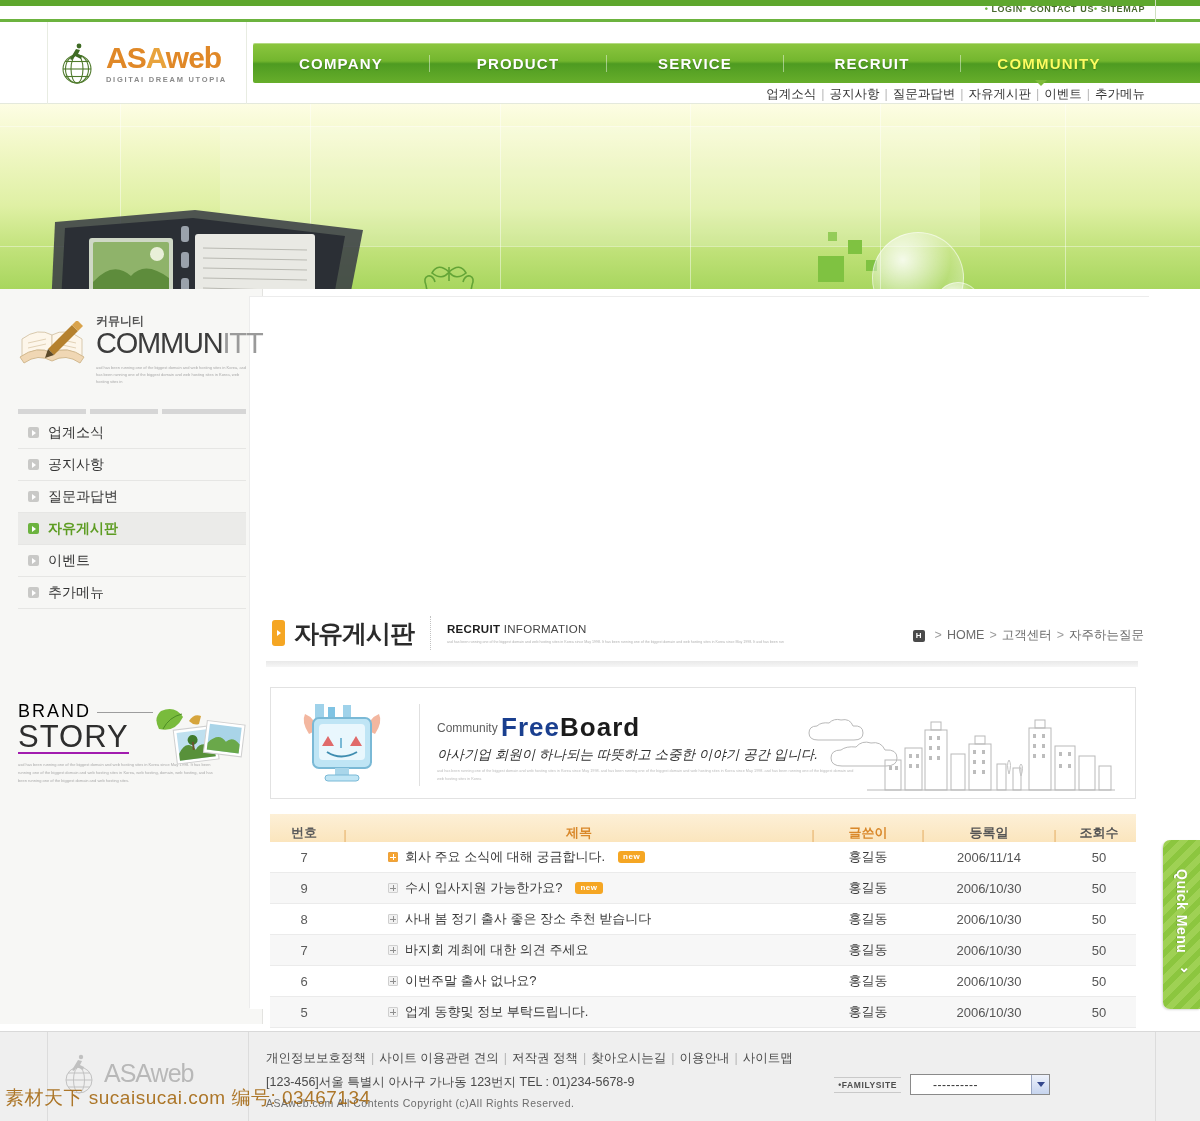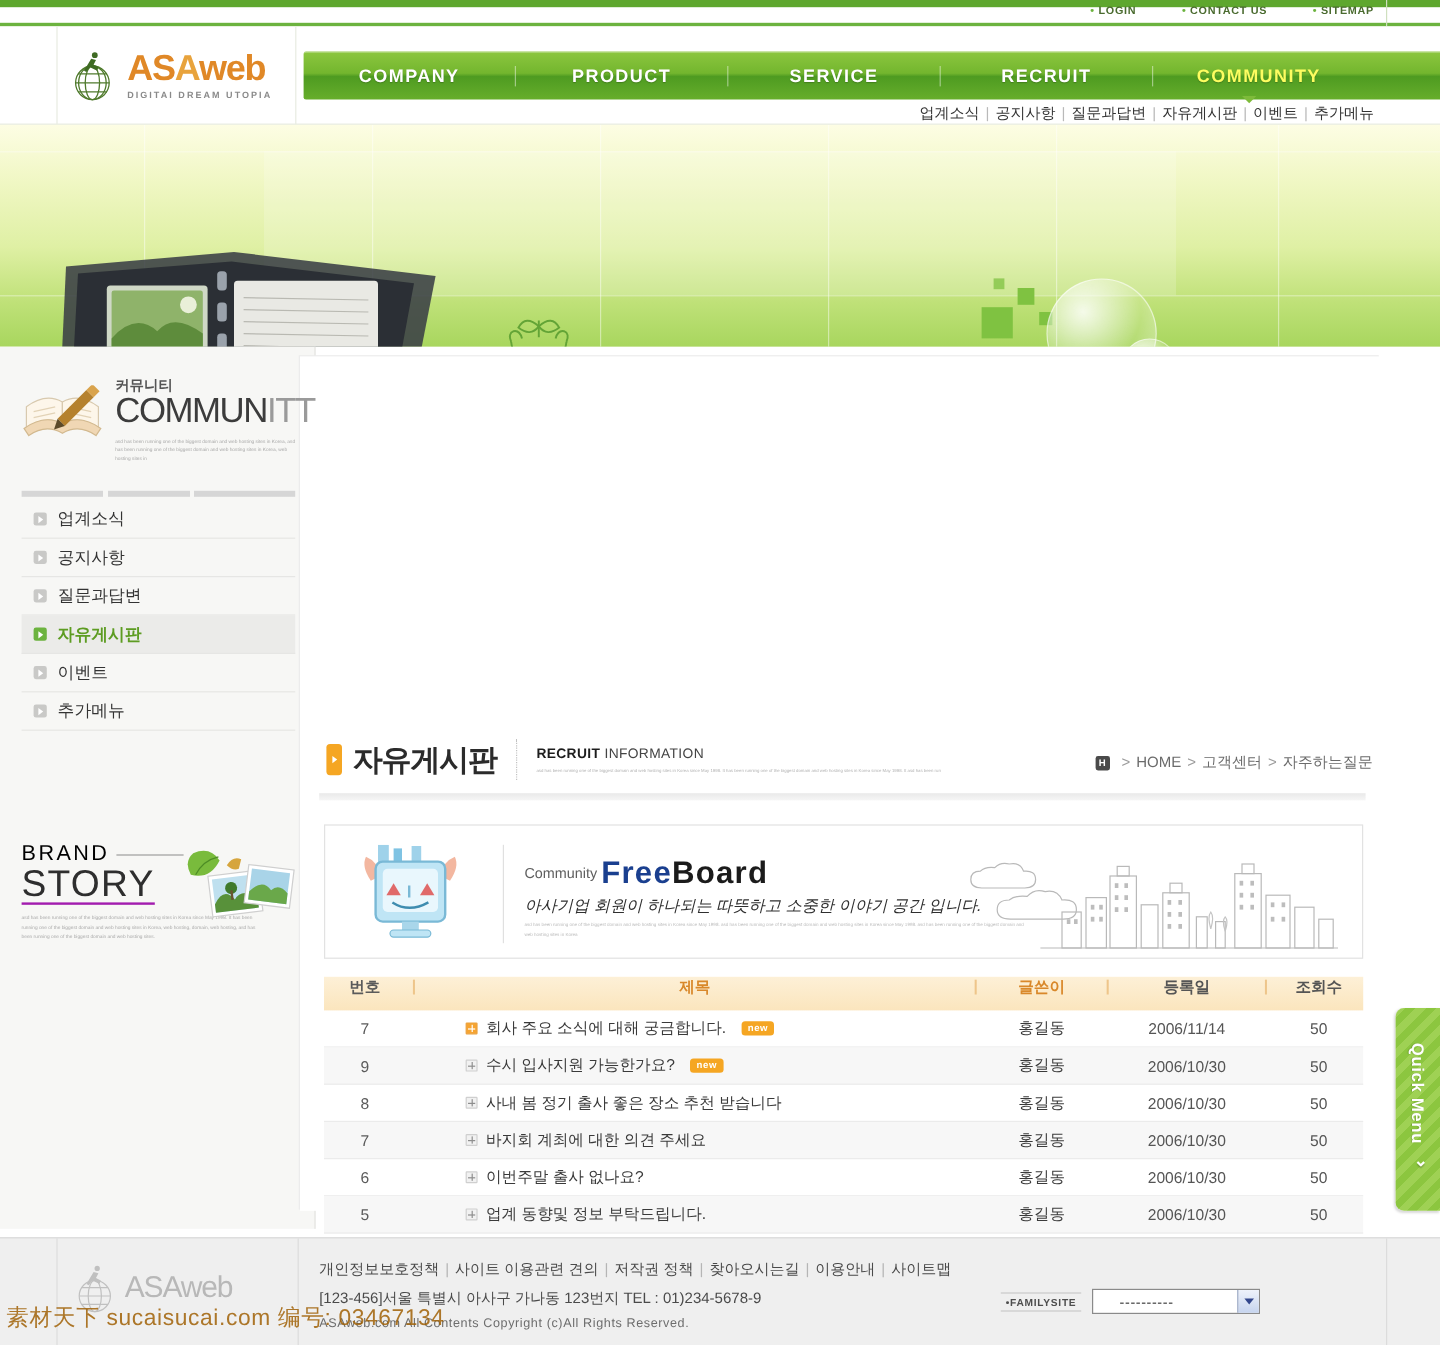--- a/index.html
+++ b/index.html
@@ -15,21 +15,21 @@
   .topbar {
     height:22px; background:#ffffff; position:relative;
     border-bottom:3px solid #6cb33f;
   }
   .topbar-strip {
     position:absolute; left:0; top:0; width:1200px; height:6px;
     background:#5ea72e;
   }
   .topbar-inner {
     position:absolute; right:55px; top:4px;
-    display:flex; gap:38px; align-items:center;
+    display:flex; align-items:center;
   }
   .util-link {
     font-size:9px; font-weight:bold; color:#4a6b2f; letter-spacing:.6px;
     text-decoration:none; white-space:nowrap; cursor:pointer;
   }
   .util-link .dot { color:#6cb33f; margin-right:3px; }
   .topbar-sep {
     position:absolute; right:44px; top:0; width:1px; height:22px; background:#cfe0bf;
   }
 
@@ -217,21 +217,21 @@
   .fb-t .bl { color:#1a3f8f; }
   .fb-t .bk { color:#1b1b1b; }
   .fb-s { position:absolute; left:166px; top:58px; font-size:13.5px; color:#2f2f2f;font-style:italic; }
   .fb-f { position:absolute; left:166px; top:80px; width:420px; font-size:3.8px;
           color:#bcbcbc; line-height:2; }
   .fb-city { position:absolute; right:18px; top:14px; width:310px; height:90px; }
 
   
   .tbl { position:absolute; left:270px; top:525px; width:866px; }
   .tbl-head {
-    display:flex; height:28px; align-items:flex-start;
+    display:flex; height:28px; align-items:flex-end;
     background:linear-gradient(to bottom,#fdf0d7,#fbe5bd);
     color:#d9882a; font-size:13px; font-weight:bold;
   }
   .tbl-head .sepc { color:#eec58a; }
   .tbl-row {
     display:flex; height:31px; align-items:center; font-size:13px; color:#3a3a3a;
     border-bottom:1px solid #ebebeb;
   }
   .tbl-row.alt { background:#f7f7f7; }
   .col-no { width:68px; text-align:center; flex:0 0 68px; color:#5b5b5b; }

